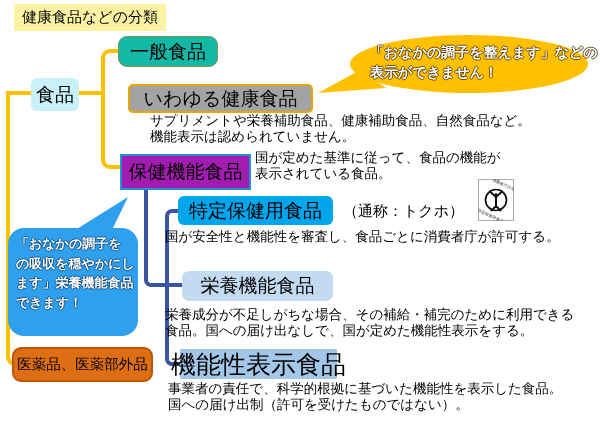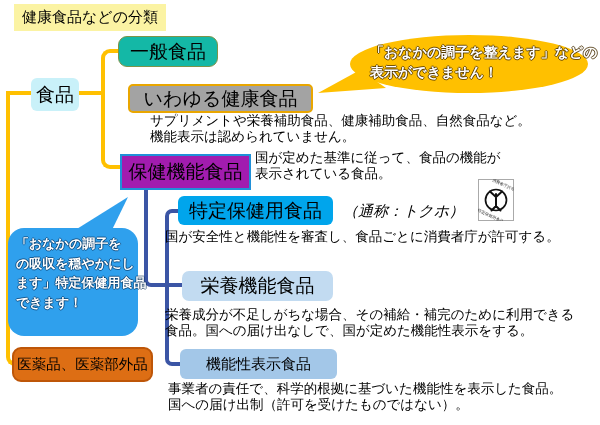--- a/index.html
+++ b/index.html
@@ -14,21 +14,21 @@
     position:absolute;display:flex;align-items:center;justify-content:center;
     color:#000;white-space:nowrap;box-sizing:border-box;
   }
   .title-box{left:14px;top:4px;width:152px;height:27px;background:#FBF3A3;font-size:15px;}
   .ippan{left:118px;top:36px;width:100px;height:31px;background:#14b8a6;border:1px solid #7F9349;border-radius:9px;font-size:19px;}
   .shokuhin{left:31px;top:78px;width:48px;height:33px;background:#C9F1F9;border-radius:6px;font-size:19px;}
   .iwayuru{left:128px;top:84px;width:185px;height:29px;background:#a3a3a3;border:2px solid #E9A600;border-radius:5px;font-size:19px;font-weight:normal;}
   .hoken{left:120px;top:154px;width:131px;height:36px;background:#a21caf;border:2px solid #2090D8;border-radius:0;font-size:19px;}
   .tokutei{left:178px;top:196px;width:155px;height:29px;background:#00A5EC;border-radius:6px;font-size:19px;}
   .eiyo{left:182px;top:271px;width:151px;height:30px;background:#C2DBF1;border-radius:7px;font-size:19px;}
-  .kinosei{left:180px;top:349px;width:157px;height:30px;background:#A3C7E8;border-radius:6px;font-size:15px;}
+  .kinosei{left:180px;top:349px;width:157px;height:30px;background:#A3C7E8;border-radius:1px;font-size:25px;}
   .iyaku{left:12px;top:347px;width:141px;height:35px;background:#DD6E14;border:2px solid #BE5608;border-radius:9px;font-size:14.5px;}
   .alias{left:345px;top:203px;font-size:15px;}
   .desc{position:absolute;font-size:13.5px;line-height:1.22;color:#000;white-space:nowrap;}
   .desc div{white-space:nowrap;}
 
   
   .ln{position:absolute;box-sizing:border-box;}
   .o-fill{background:#FFC000;}
   .b-fill{background:#3B55A5;}
   .o-elbow-tl{border-left:4px solid #FFC000;border-top:4px solid #FFC000;border-top-left-radius:9px;}
@@ -68,31 +68,31 @@
   <div>表示ができません！</div>
 </div>
 
 <svg class="abs" style="left:62px;top:192px;width:72px;height:44px;">
   <polygon points="66,5 10,40 48,42" fill="#2FA0ED"></polygon>
 </svg>
 <div class="bubble-left"></div>
 <div class="bubble-left-text">
   <div>「おなかの調子を</div>
   <div>の吸収を穏やかにし</div>
-  <div>ます」特定保健用食品</div>
+  <div>ます」栄養機能食品</div>
   <div>できます！</div>
 </div>
 
 <div class="node title-box">健康食品などの分類</div>
 <div class="node ippan">一般食品</div>
 <div class="node shokuhin">食品</div>
 <div class="node iwayuru">いわゆる健康食品</div>
 <div class="node hoken">保健機能食品</div>
 <div class="node tokutei">特定保健用食品</div>
-<div class="node alias" style="position: absolute; left: 343px; top: 202px; font-style: italic;">（通称：トクホ）</div>
+<div class="node alias" style="position: absolute; left: 343px; top: 202px;">（通称：トクホ）</div>
 <div class="node eiyo">栄養機能食品</div>
 <div class="node kinosei">機能性表示食品</div>
 <div class="node iyaku">医薬品、医薬部外品</div>
 
 <div class="desc" style="left:150px;top:113px;">
   <div>サプリメントや栄養補助食品、健康補助食品、自然食品など。</div>
   <div>機能表示は認められていません。</div>
 </div>
 <div class="desc" style="left:255px;top:150px;">
   <div>国が定めた基準に従って、食品の機能が</div>

